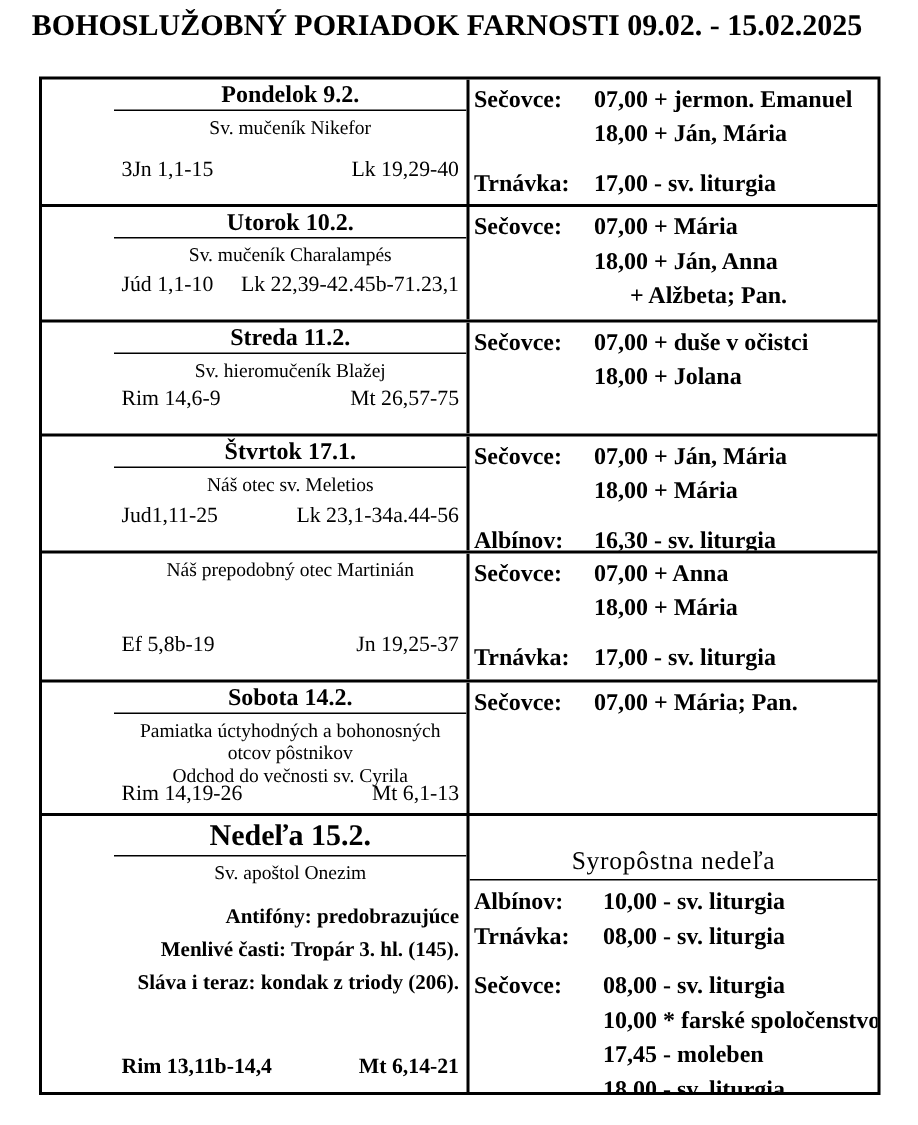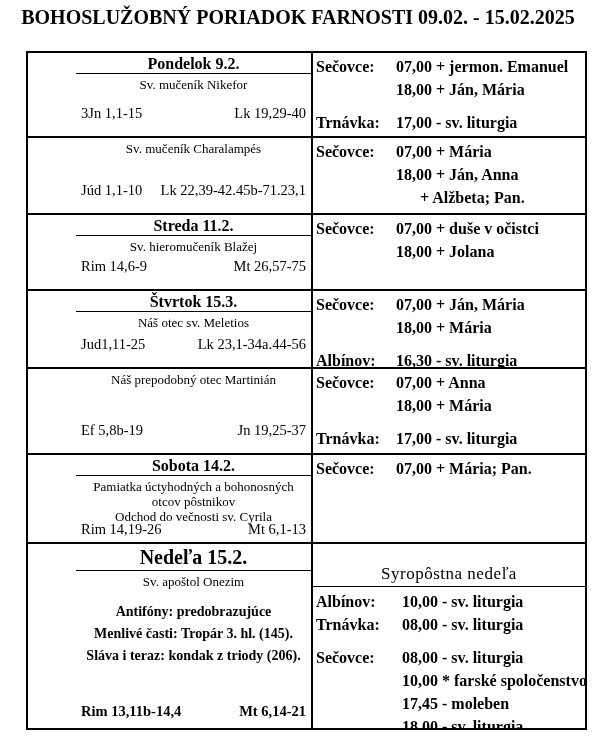--- a/index.html
+++ b/index.html
@@ -52,21 +52,21 @@
   .cell-right.nedela { padding:0; }
   .right-header {
     height:27px; line-height:27px; text-align:center;
     font-size:17px; font-weight:normal; letter-spacing:0.5px;
     border-bottom:1px solid #000; box-sizing:border-box;margin-top:16px;
   }
   .nedela-lines { padding:3px 2px 0 3px; }
   .row-nedela .loc { width:86px; }
   .antiphons {
     margin-top:12px; padding:0 5px;
-    font-weight:bold; font-size:14px; line-height:22px; text-align:center;
+    font-weight:bold; font-size:14px; line-height:22px; text-align:right;
   }
   .antiphon-line { margin:0; }
   .row-nedela .readings { bottom:8px; font-weight:bold; }
 </style>
 </head>
 <body>
 
 <div class="page">
   <h1 class="title">BOHOSLUŽOBNÝ PORIADOK FARNOSTI 09.02. - 15.02.2025</h1>
 
@@ -94,20 +94,21 @@
         </div>
         <div class="sched-line gap">
           <span class="loc">Trnávka:</span>
           <span class="stext">17,00 - sv. liturgia</span>
         </div>
       </div>
     </div>
 
     <div class="trow">
       <div class="cell-left">
+        <div class="day-header">Utorok 10.2.</div>
         <div class="saints">
           <div class="saint-line">Sv. mučeník Charalampés</div>
         </div>
         <div class="readings">
           <span>Júd 1,1-10</span>
           <span>Lk 22,39-42.45b-71.23,1</span>
         </div>
       </div>
       <div class="cell-right">
         <div class="sched-line">
@@ -142,21 +143,21 @@
         </div>
         <div class="sched-line">
           <span class="loc"></span>
           <span class="stext">18,00 + Jolana</span>
         </div>
       </div>
     </div>
 
     <div class="trow">
       <div class="cell-left">
-        <div class="day-header">Štvrtok 15.3.</div>
+        <div class="day-header">Štvrtok 17.1.</div>
         <div class="saints">
           <div class="saint-line">Náš otec sv. Meletios</div>
         </div>
         <div class="readings">
           <span>Jud1,11-25</span>
           <span>Lk 23,1-34a.44-56</span>
         </div>
       </div>
       <div class="cell-right">
         <div class="sched-line">

